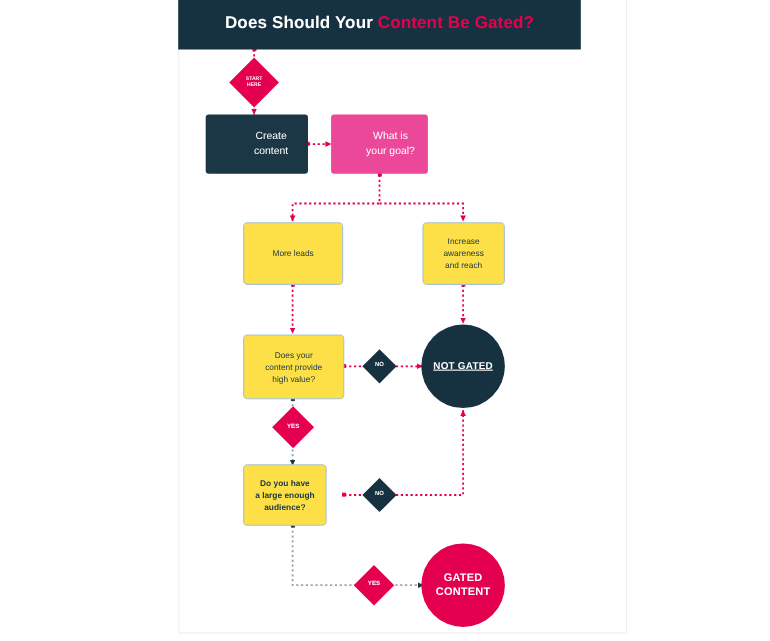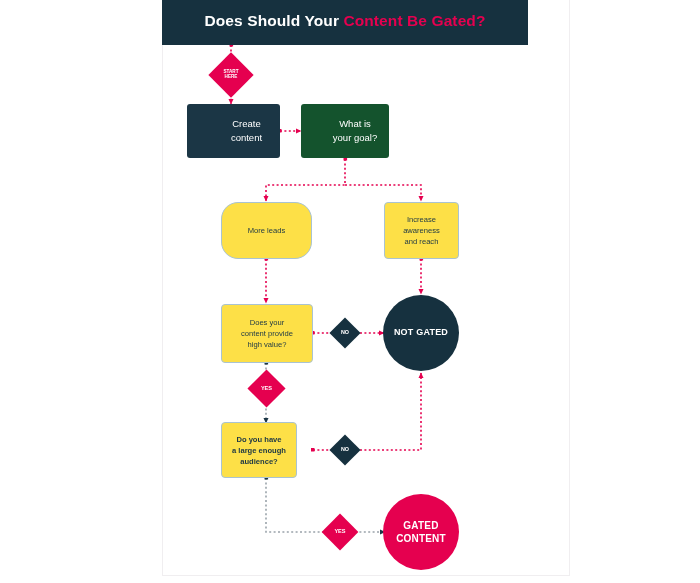--- a/index.html
+++ b/index.html
@@ -71,21 +71,21 @@
   }
 
   .box-dark {
     background: #1b3645;
     color: #ffffff;
     border-radius: 3px;
     font-size: 9.5px;
     padding-left: 26px;
   }
   .box-crimson {
-    background: #14532d;
+    background: #ec4899;
     color: #ffffff;
     border-radius: 3px;
     font-size: 9.5px;
     padding-left: 20px;
   }
   .box-plain {
     background: #fde047;
     color: #1b3645;
     border: 1px solid #a9c3d2;
     border-radius: 4px;
@@ -212,21 +212,21 @@
   <div class="node box-dark" style="left:187px; top:104px; width:93px; height:54px; white-space:pre-line;">
     <span>Create
 content</span>
   </div>
 
   <div class="node box-crimson" style="left:301px; top:104px; width:88px; height:54px; white-space:pre-line;">
     <span>What is
 your goal?</span>
   </div>
 
-  <div class="node box-plain" style="left:221px; top:202px; width:91px; height:57px;border-radius:17px;">
+  <div class="node box-plain" style="left:221px; top:202px; width:91px; height:57px;">
     <span>More leads</span>
   </div>
 
   <div class="node box-plain" style="left:384px; top:202px; width:75px; height:57px; white-space:pre-line;">
     <span>Increase
 awareness
 and reach</span>
   </div>
 
   <div class="node box-plain" style="left:221px; top:304px; width:92px; height:59px; white-space:pre-line;">
@@ -250,21 +250,21 @@
   </div>
 
   <div class="diamond diamond-dark" style="left:334px; top:439px; width:22px; height:22px;">
     <div class="dlabel" style="font-size:5.4px;">NO</div>
   </div>
 
   <div class="diamond diamond-crimson" style="left:327px; top:519px; width:26px; height:26px;">
     <div class="dlabel" style="font-size:5.6px;">YES</div>
   </div>
 
-  <div class="node circle-dark" style="left:383px; top:295px; width:76px; height:76px;">
+  <div class="node circle-dark" style="left:383px; top:295px; width:76px; height:76px;text-decoration:underline;">
     <span>NOT GATED</span>
   </div>
 
   <div class="node circle-crimson" style="left:383px; top:494px; width:76px; height:76px; white-space:pre-line;">
     <span>GATED
 CONTENT</span>
   </div>
 
 </div>
 

